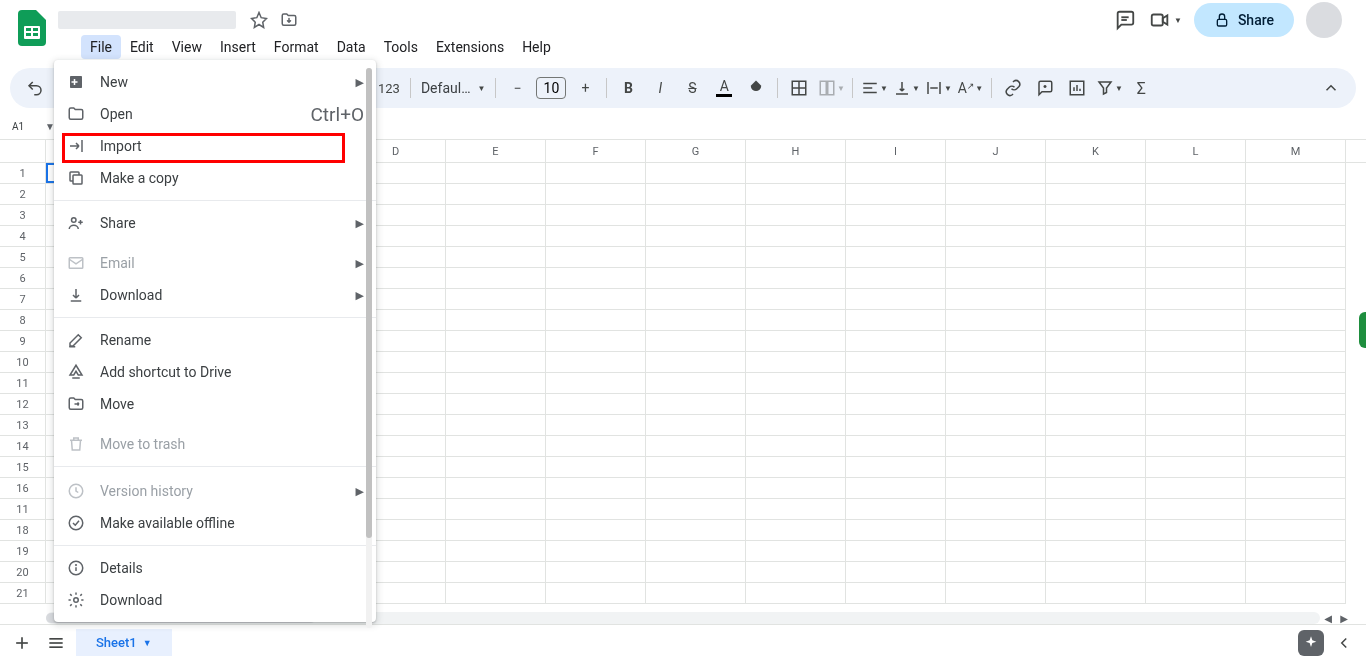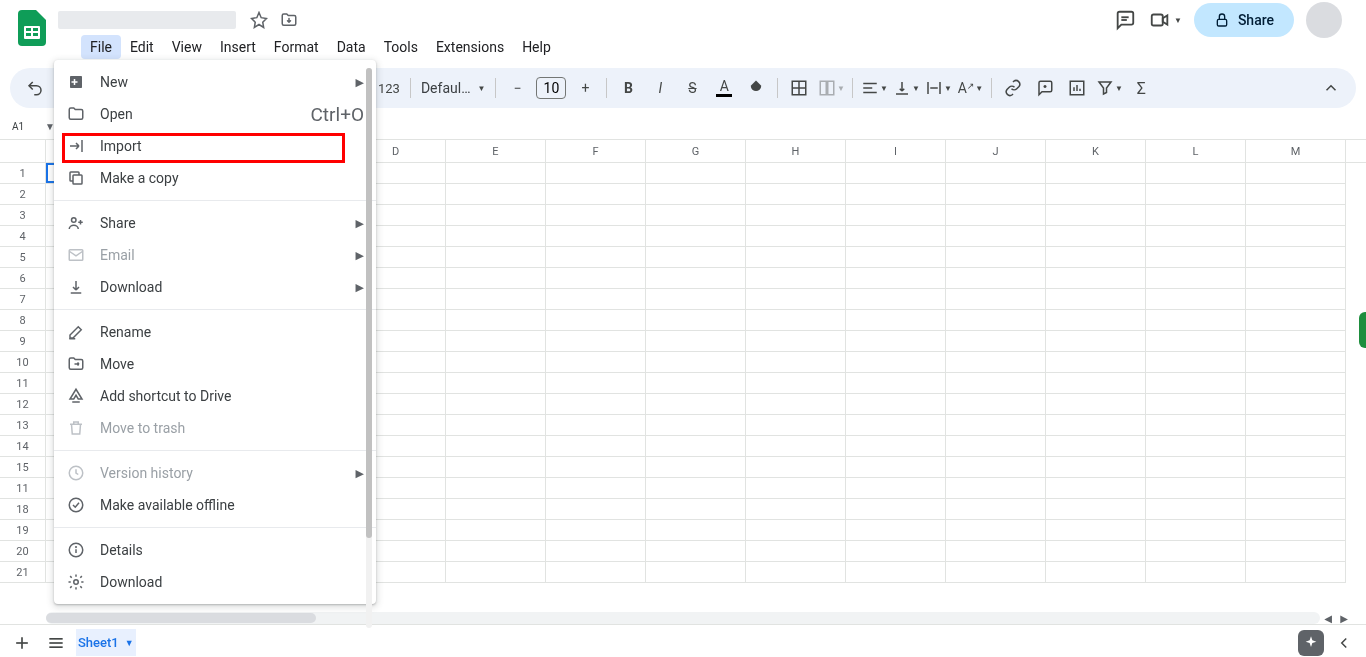--- a/index.html
+++ b/index.html
@@ -49,31 +49,31 @@
 .active-cell-overlay { position: absolute; top: 23px; left: 46px; width: 99px; height: 20px; border: 2px solid #1a73e8; pointer-events: none; }
 .active-cell-overlay::after { content: ''; position: absolute; right: -3px; bottom: -3px; width: 6px; height: 6px; background: #1a73e8; }
 .hscroll { position: absolute; left: 46px; right: 14px; bottom: 0; height: 12px; display: flex; align-items: center; }
 .hscroll-track { flex: 1; height: 12px; background: #f1f3f4; position: relative; border-radius: 6px; }
 .hscroll-thumb { position: absolute; left: 0; top: 1px; width: 270px; height: 10px; background: #dadce0; border-radius: 5px; }
 .hscroll-arrow { width: 16px; height: 16px; display:flex; align-items:center; justify-content:center; color:#5f6368; font-size:10px; }
 
 .side-tab { position: absolute; right: 0; top: 312px; width: 7px; height: 36px; background: #1e8e3e; border-radius: 6px 0 0 6px; }
 
 .sheet-tabs { height: 36px; border-top: 1px solid #e1e3e1; display: flex; align-items: center; padding: 0 8px; gap: 6px; }
-.sheet-tab { display: flex; align-items: center; gap: 6px; padding: 6px 2px; color: #1a73e8; font-weight: 500; background:#e8f0fe; border-radius: 0; font-size:13px; }
+.sheet-tab { display: flex; align-items: center; gap: 6px; padding: 6px 20px; color: #1a73e8; font-weight: 500; background:#e8f0fe; border-radius: 0; font-size:13px; }
 .sheet-tab .arr { font-size: 9px; }
 .tabs-spacer { flex: 1; }
 .bottom-icon { width: 28px; height: 28px; display: flex; align-items: center; justify-content: center; color: #5f6368; }
 .explore { background: #5f6368; color:#fff; border-radius:6px; width:26px; height:26px; }
 
 .dropdown { position: absolute; top: 60px; left: 54px; width: 322px; background: #fff; border-radius: 4px; box-shadow: 0 2px 6px 2px rgba(60,64,67,.15), 0 1px 2px rgba(60,64,67,.3); padding: 6px 0; z-index: 100; max-height: 574px; }
 .dd-scroll-indicator { position:absolute; right:4px; top:8px; width:6px; height: 560px; background:#f1f1f1; border-radius:3px; }
 .dd-scroll-indicator::before{ content:''; position:absolute; top:0; left:0; width:6px; height:470px; background:#c1c1c1; border-radius:3px; }
 .dd-row { display: flex; align-items: center; height: 32px; padding: 0 12px; gap: 14px; color: #3c4043; font-size: 14px; position: relative; }
-.dd-row.disabled { color: #9aa0a6; }
+.dd-row.disabled { color: #9aa0a6; margin-top: 8px; }
 .dd-row .dd-icon { width: 20px; height: 20px; display: flex; align-items: center; justify-content: center; color: #5f6368; }
 .dd-row.disabled .dd-icon { color: #bdc1c6; }
 .dd-row .dd-label { flex: 1; }
 .dd-row .shortcut { color: #5f6368; font-size: 19px; }
 .dd-row .sub { color: #5f6368; font-size: 11px; }
 .dd-divider { height: 1px; background: #e8eaed; margin: 6px 0; }
 .highlight-box { position: absolute; top: 133px; left: 62px; width: 283px; height: 30px; border: 3px solid #ff0000; pointer-events: none; z-index: 101; }
 
 svg { display: block; }
 </style>
@@ -540,20 +540,36 @@
         <div class="cell"></div>
         <div class="cell"></div>
         <div class="cell"></div>
         <div class="cell"></div>
         <div class="cell"></div>
         <div class="cell"></div>
         <div class="cell"></div>
         <div class="cell"></div>
       </div>
       <div class="row">
+        <div class="row-h">16</div>
+        <div class="cell"></div>
+        <div class="cell"></div>
+        <div class="cell"></div>
+        <div class="cell"></div>
+        <div class="cell"></div>
+        <div class="cell"></div>
+        <div class="cell"></div>
+        <div class="cell"></div>
+        <div class="cell"></div>
+        <div class="cell"></div>
+        <div class="cell"></div>
+        <div class="cell"></div>
+        <div class="cell"></div>
+      </div>
+      <div class="row">
         <div class="row-h">11</div>
         <div class="cell"></div>
         <div class="cell"></div>
         <div class="cell"></div>
         <div class="cell"></div>
         <div class="cell"></div>
         <div class="cell"></div>
         <div class="cell"></div>
         <div class="cell"></div>
         <div class="cell"></div>
@@ -749,34 +765,34 @@
         <svg width="18" height="18" viewBox="0 0 24 24" fill="none" stroke="#5f6368" stroke-width="2">
           <path d="M4 20h4L19 9l-4-4L4 16z"></path>
           <line x1="3" y1="21" x2="11" y2="21"></line>
         </svg>
       </span>
     <span class="dd-label">Rename</span>
   </div>
   <div class="dd-row">
     <span class="dd-icon">
         <svg width="18" height="18" viewBox="0 0 24 24" fill="none" stroke="#5f6368" stroke-width="2">
+          <path d="M12 3 4 16h5l3-5 3 5h5z"></path>
+          <line x1="7" y1="20" x2="17" y2="20"></line>
+        </svg>
+      </span>
+    <span class="dd-label">Add shortcut to Drive</span>
+  </div>
+  <div class="dd-row">
+    <span class="dd-icon">
+        <svg width="18" height="18" viewBox="0 0 24 24" fill="none" stroke="#5f6368" stroke-width="2">
           <path d="M3 6a2 2 0 0 1 2-2h4l2 2h8a2 2 0 0 1 2 2v9a2 2 0 0 1-2 2H5a2 2 0 0 1-2-2z"></path>
           <path d="M10 12h6m0 0-2-2m2 2-2 2"></path>
         </svg>
       </span>
     <span class="dd-label">Move</span>
-  </div>
-  <div class="dd-row">
-    <span class="dd-icon">
-        <svg width="18" height="18" viewBox="0 0 24 24" fill="none" stroke="#5f6368" stroke-width="2">
-          <path d="M12 3 4 16h5l3-5 3 5h5z"></path>
-          <line x1="7" y1="20" x2="17" y2="20"></line>
-        </svg>
-      </span>
-    <span class="dd-label">Add shortcut to Drive</span>
   </div>
   <div class="dd-row disabled">
     <span class="dd-icon">
         <svg width="18" height="18" viewBox="0 0 24 24" fill="none" stroke="#bdc1c6" stroke-width="2">
           <path d="M4 7h16M9 7V4h6v3M6 7l1 13h10l1-13"></path>
         </svg>
       </span>
     <span class="dd-label">Move to trash</span>
   </div>
   <div class="dd-divider"></div>

